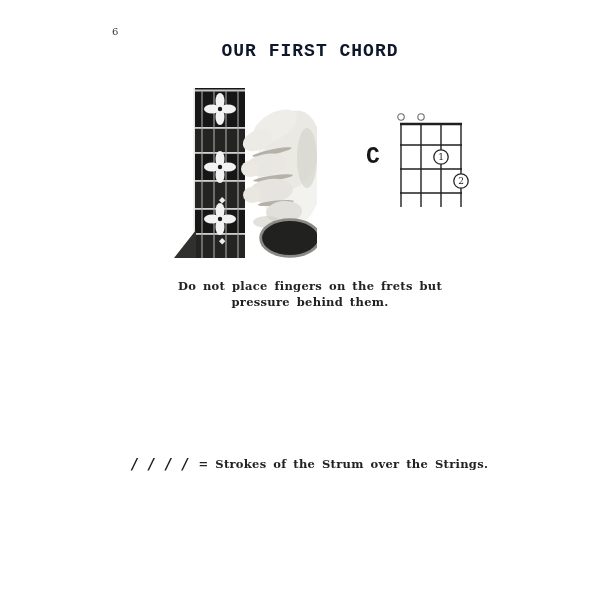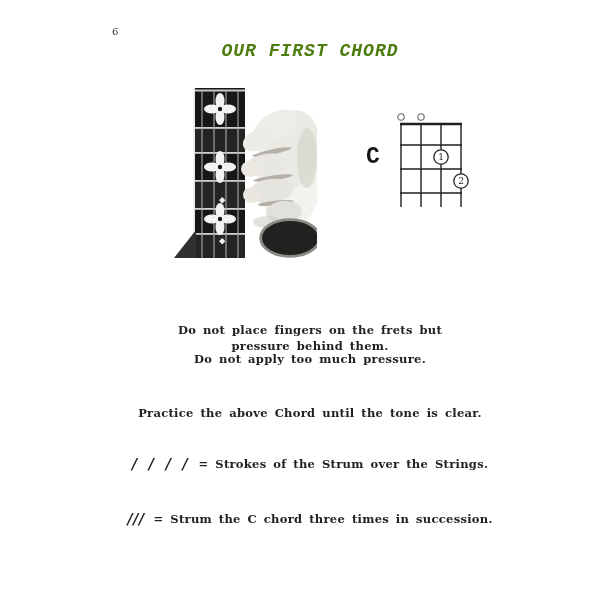--- a/index.html
+++ b/index.html
@@ -13,37 +13,36 @@
     font-size:10px;color:#3a3a38;
   }
   .title-wrap{
     position:absolute;left:0;top:41px;width:100%;
     padding-left:20px;box-sizing:border-box;text-align:center;
   }
   .title{
     display:inline-block;
     font-family:"Liberation Mono", monospace;
     font-weight:bold;font-size:18px;letter-spacing:1px;
-    color:#4d7c0f;
-    font-style:italic;
+    color:#0f172a;
   }
   .photo{position:absolute;left:172px;top:88px;width:145px;height:172px;}
   .chord-name{
     position:absolute;left:366px;top:144px;
     font-family:"Liberation Mono", monospace;
     font-weight:bold;font-size:23px;color:#161614;
   }
   .chord-grid{position:absolute;left:395px;top:110px;}
   .copy{
     position:absolute;left:0;width:100%;
     padding-left:20px;box-sizing:border-box;text-align:center;
     font-weight:bold;font-size:11.5px;letter-spacing:0.3px;word-spacing:2.5px;
     line-height:16px;color:#222220;
   }
-  .instr1{top:278px;margin-top:44px;}
+  .instr1{top:278px;}
   .instr2{top:351px;}
   .instr3{top:405px;}
   .legend1{top:456px;}
   .legend2{top:511px;}
   .slashes{
     font-style:italic;font-weight:bold;font-size:14.5px;
     letter-spacing:2px;margin-right:9px;color:#1b1b19;
     vertical-align:-1px;
   }
   .slashes.tight{letter-spacing:0.5px;}
@@ -150,25 +149,20 @@
       <text x="46" y="50.2" text-anchor="middle" font-size="9" font-family="&quot;DejaVu Serif&quot;, serif" fill="#1a1a1a">1</text>
       <circle cx="66" cy="71" r="7.2" fill="#ffffff" stroke="#242424" stroke-width="1.3"></circle>
       <text x="66" y="74.2" text-anchor="middle" font-size="9" font-family="&quot;DejaVu Serif&quot;, serif" fill="#1a1a1a">2</text>
     </svg>
 
   <div class="copy instr1">
     <div>Do not place fingers on the frets but</div>
     <div>pressure behind them.</div>
   </div>
 
-  <div class="copy instr2">Do not apply too much pressure.</div>
 
-  <div class="copy instr3">Practice the above Chord until the tone is clear.</div>
 
   <div class="copy legend1">
     <span class="slashes">/ / / /</span><span>= Strokes of the Strum over the Strings.</span>
   </div>
 
-  <div class="copy legend2">
-    <span class="slashes tight">///</span><span>= Strum the C chord three times in succession.</span>
-  </div>
 
 </div>
 
 </body></html>

